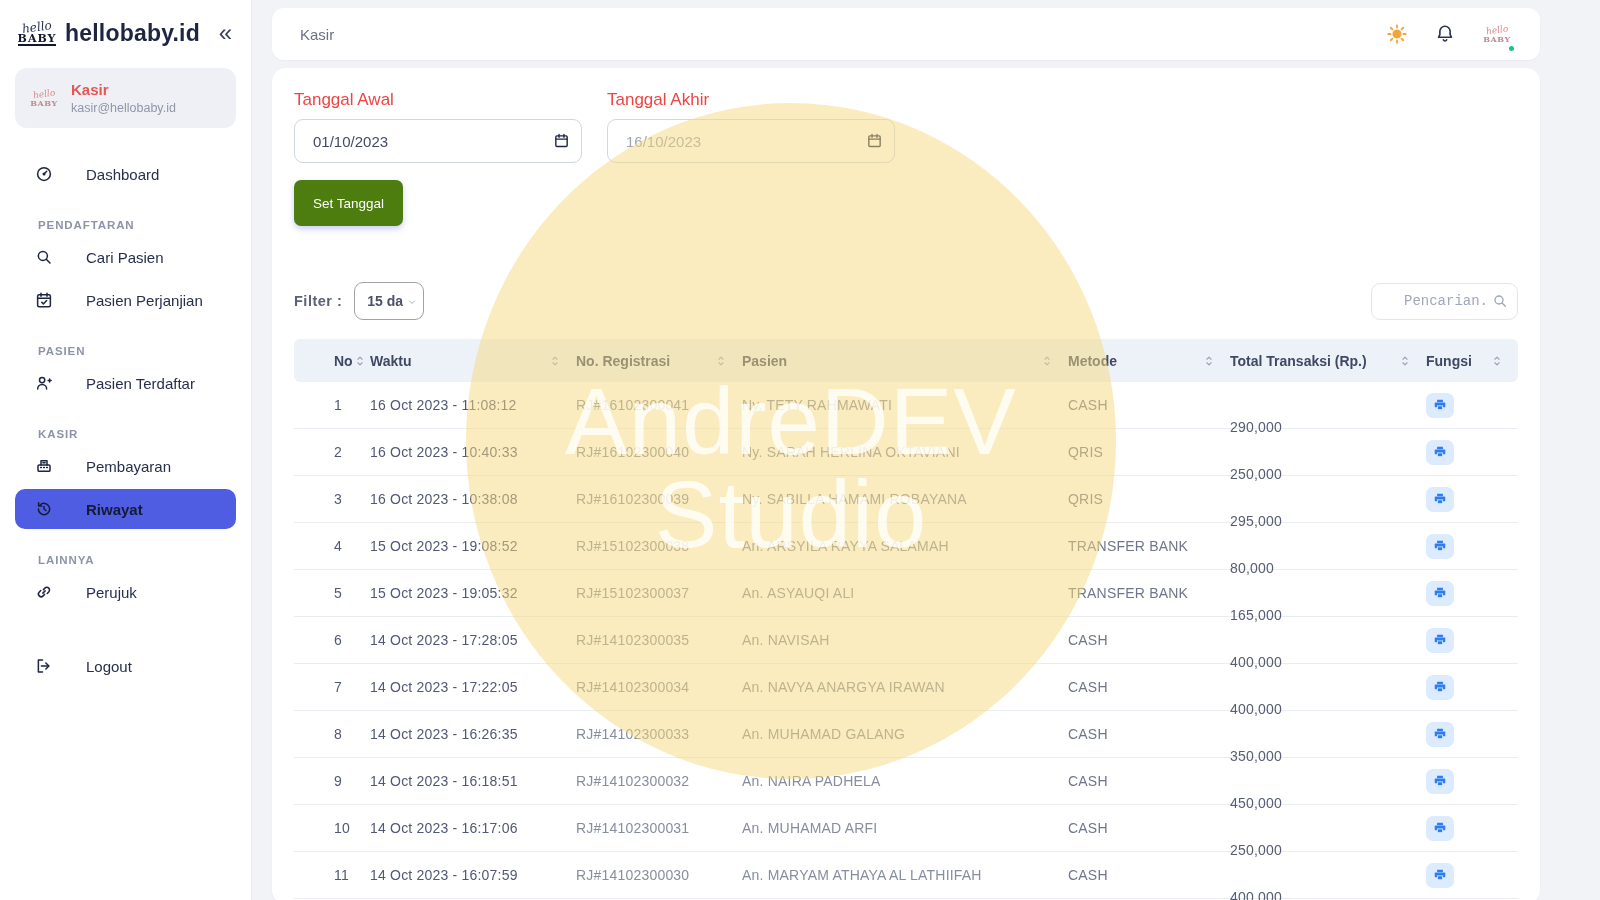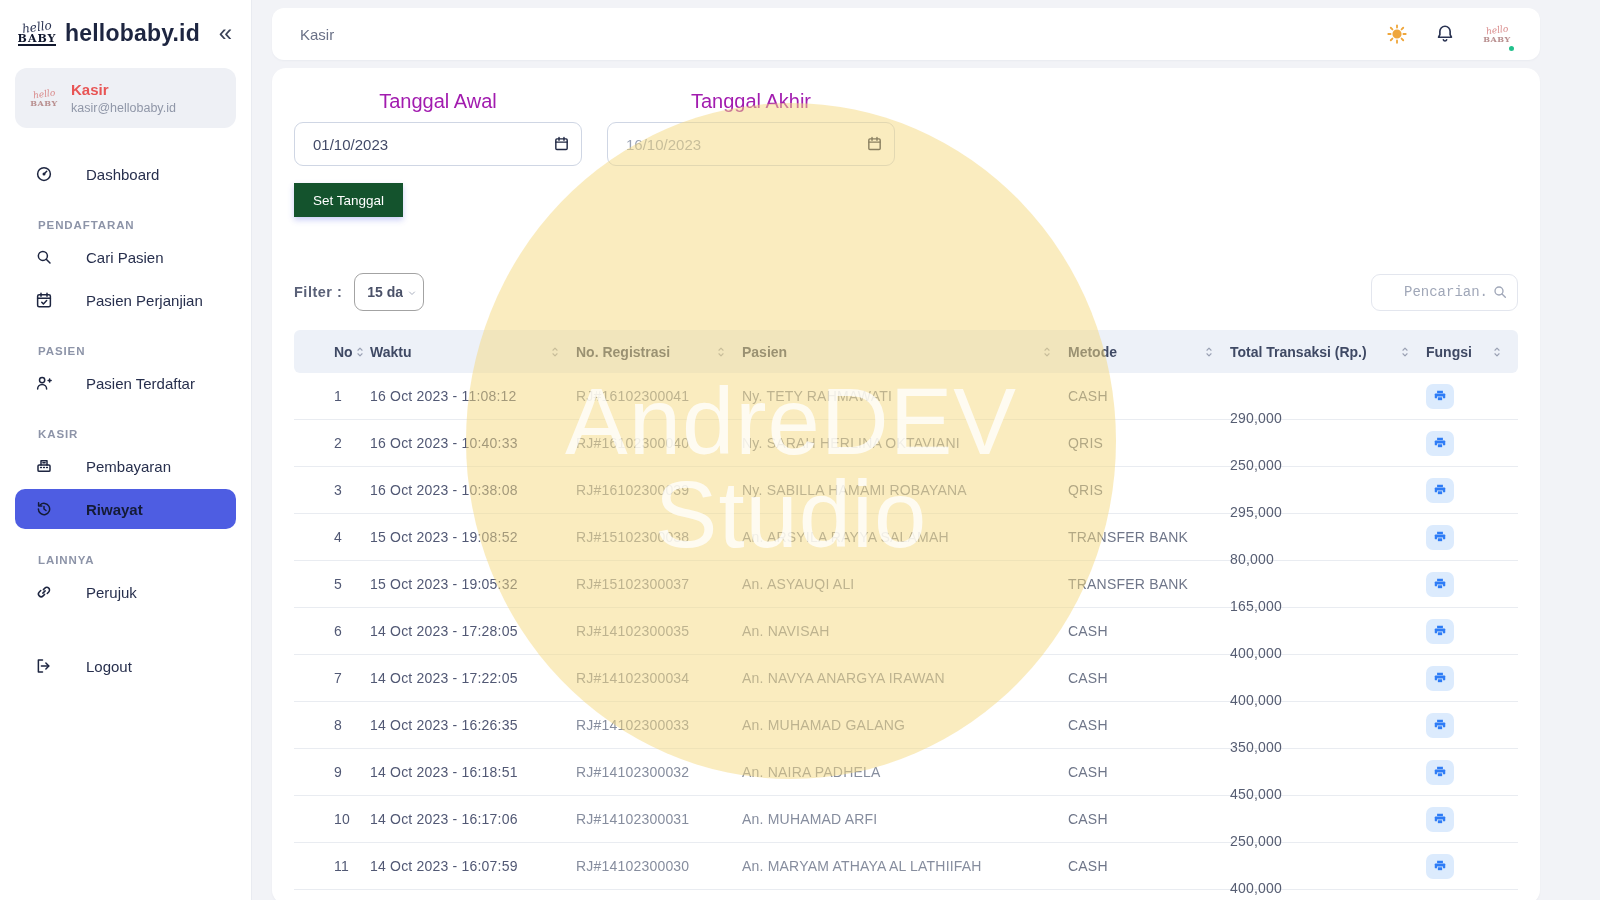--- a/index.html
+++ b/index.html
@@ -39,26 +39,26 @@
   .topbar-right { margin-left:auto; display:flex; align-items:center; gap:26px; }
   .icon-btn { background:none; border:none; cursor:pointer; display:flex; padding:0; }
   .ic-sun { width:22px; height:22px; stroke:#efa63b; fill:#efa63b; stroke-width:2; stroke-linecap:round; }
   .ic-bell { width:22px; height:22px; fill:none; stroke:#2a3352; stroke-width:1.8; stroke-linecap:round; stroke-linejoin:round; }
   .avatar-wrap { position:relative; cursor:pointer; }
   .online-dot { position:absolute; right:-4px; bottom:-4px; width:9px; height:9px; border-radius:50%; background:#21c08b; border:2px solid #fff; }
 
   .content-card { margin-top:8px; background:#fff; border-radius:14px; min-height:836px; padding:22px 22px 0; box-shadow:0 1px 2px rgba(30,40,80,0.04); }
   .date-row { display:flex; gap:25px; }
   .field-group { width:288px; }
-  .field-label { font-size:20px; color:#a21caf; margin-bottom:9px;text-align:center; }
+  .field-label { font-size:17px; color:#ef4444; margin-bottom:9px; }
   .date-box { position:relative; }
   .date-input { width:100%; height:44px; border:1px solid #cfd6e4; border-radius:9px; padding:0 40px 0 18px; font-size:15px; color:#434b68; font-family:inherit; background:#fff; }
   .date-input.muted { color:#9aa3b5; }
   .cal-ic { position:absolute; right:12px; top:13px; width:17px; height:17px; stroke:#1f2742; fill:none; stroke-width:2; stroke-linecap:round; cursor:pointer; }
-  .set-btn { margin-top:17px; height:34px; padding:0 19px; background:#14532d; border:none; border-radius:0; color:#fff; font-size:13.5px; font-family:inherit; cursor:pointer; box-shadow:0 3px 6px rgba(78,93,226,0.3); }
+  .set-btn { margin-top:17px; height:46px; padding:0 19px; background:#4d7c0f; border:none; border-radius:7px; color:#fff; font-size:13.5px; font-family:inherit; cursor:pointer; box-shadow:0 3px 6px rgba(78,93,226,0.3); }
 
   .filter-row { margin-top:56px; display:flex; align-items:center; }
   .filter-label { font-size:14.5px; font-weight:700; color:#5a6178; letter-spacing:0.5px; margin-right:12px; }
   .filter-select { position:relative; width:70px; height:38px; border:1px solid #a3a3a3; border-radius:9px; display:flex; align-items:center; padding:0 18px 0 12px; cursor:pointer; }
   .filter-value { font-size:14px; font-weight:700; color:#4a5168; white-space:nowrap; overflow:hidden; }
   .chev { position:absolute; right:5px; top:13px; width:12px; height:12px; stroke:#aab0bf; fill:none; stroke-width:2; stroke-linecap:round; stroke-linejoin:round; }
   .search-box { margin-left:auto; position:relative; width:147px; }
   .search-input { width:100%; height:37px; border:1px solid #e3e6ee; border-radius:9px; padding:0 32px 0 32px; font-size:14px; color:#4a5168; font-family:Liberation Mono, monospace; }
   .search-input::placeholder { color:#a0a7b8; }
   .search-ic { position:absolute; right:10px; top:10px; width:16px; height:16px; stroke:#a0a7b8; fill:none; stroke-width:2; stroke-linecap:round; }

